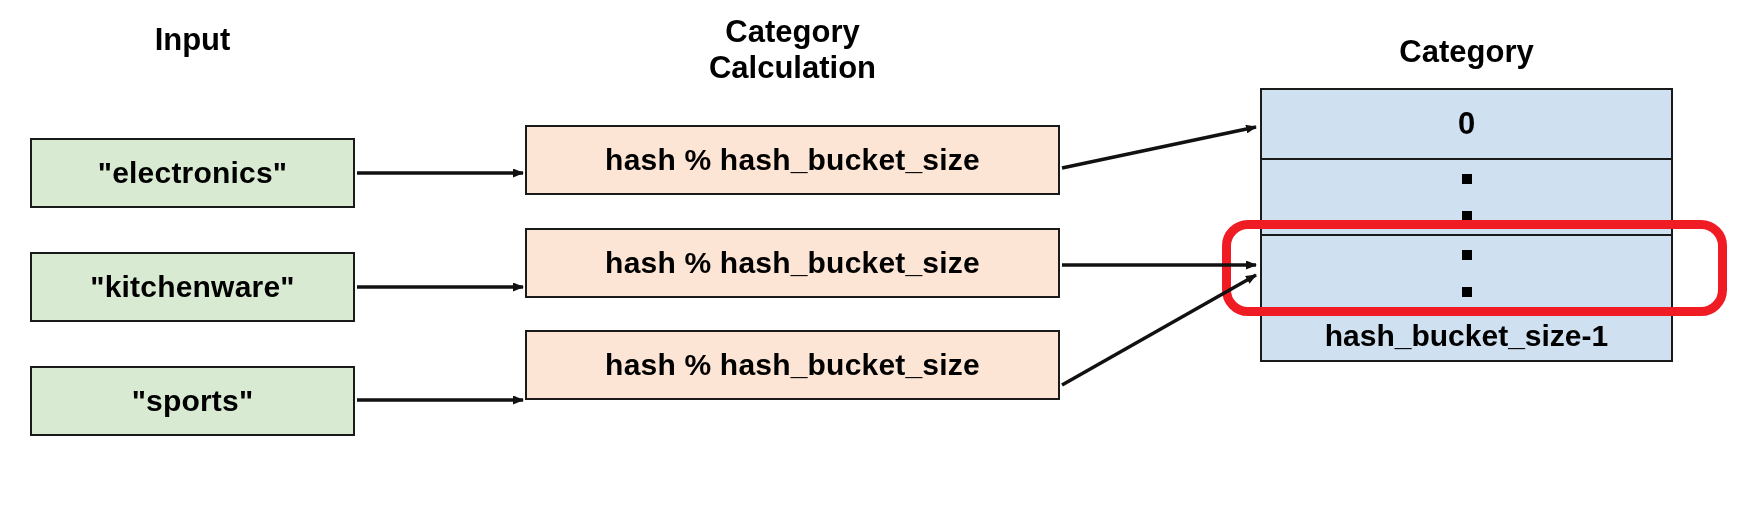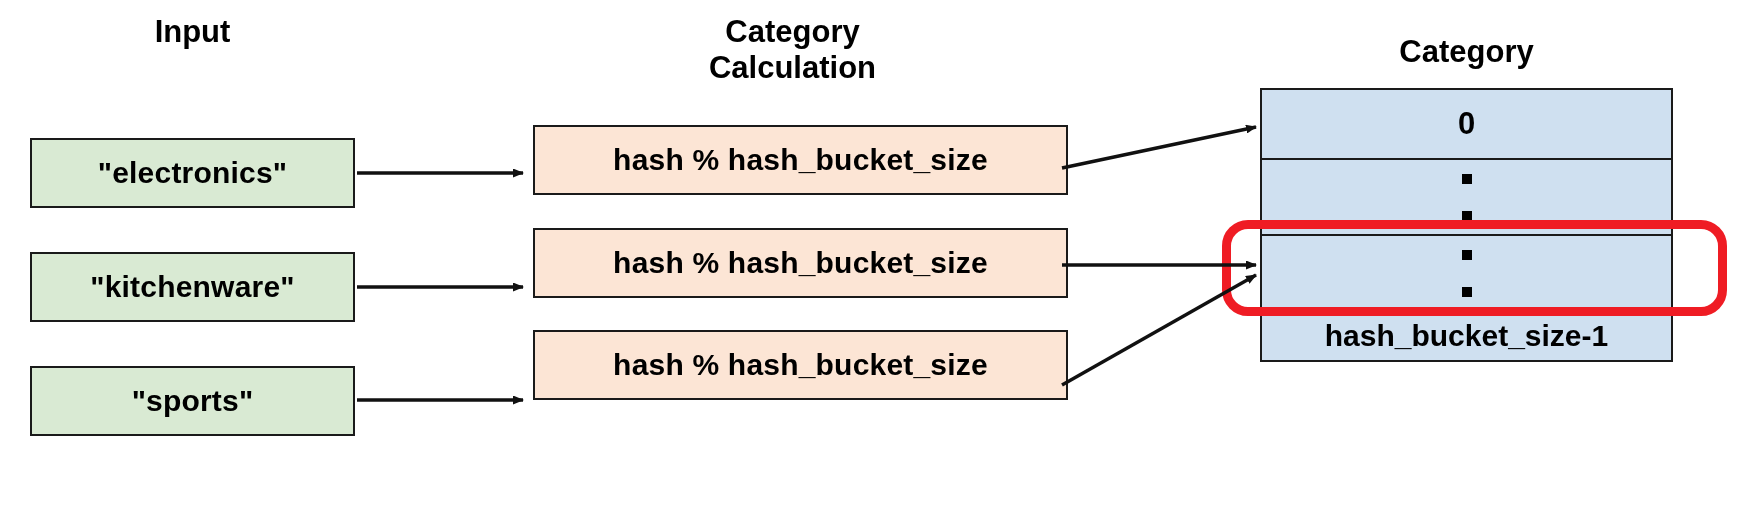--- a/index.html
+++ b/index.html
@@ -21,39 +21,39 @@
   
   .col-title {
     position: absolute;
     font-weight: bold;
     font-size: 31px;
     line-height: 36px;
     color: #000000;
     text-align: center;
     white-space: pre-line;
   }
-  #title-input   { left: 30px;   top: 14px;  width: 325px; }
+  #title-input   { left: 30px;   top: 22px;  width: 325px; }
   #title-calc    { left: 525px;  top: 14px;  width: 535px; }
   #title-category{ left: 1260px; top: 34px;  width: 413px; }
 
   
   .box {
     position: absolute;
     box-sizing: border-box;
     border: 2px solid #1a1a1a;
     display: flex;
     align-items: center;
     justify-content: center;
     font-weight: bold;
     font-size: 30px;
     color: #000000;
     letter-spacing: 0.2px;
   }
   .box-input { background: #d9ead3; }
-  .box-calc  { background: #fce5d5; margin-left: 8px; }
+  .box-calc  { background: #fce5d5; }
 
   
   #in-0 { left: 30px; top: 138px; width: 325px; height: 70px; }
   #in-1 { left: 30px; top: 252px; width: 325px; height: 70px; }
   #in-2 { left: 30px; top: 366px; width: 325px; height: 70px; }
 
   
   #calc-0 { left: 525px; top: 125px; width: 535px; height: 70px; }
   #calc-1 { left: 525px; top: 228px; width: 535px; height: 70px; }
   #calc-2 { left: 525px; top: 330px; width: 535px; height: 70px; }

